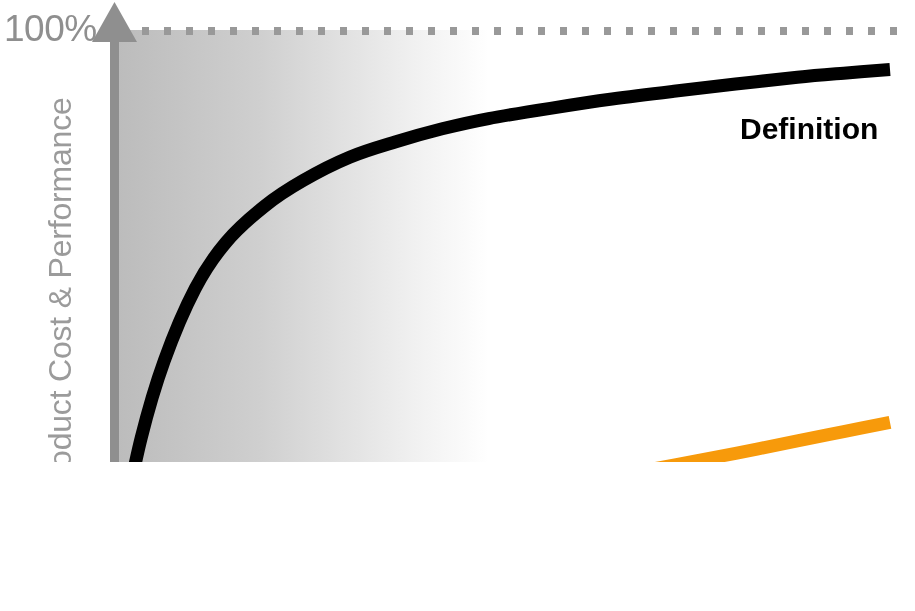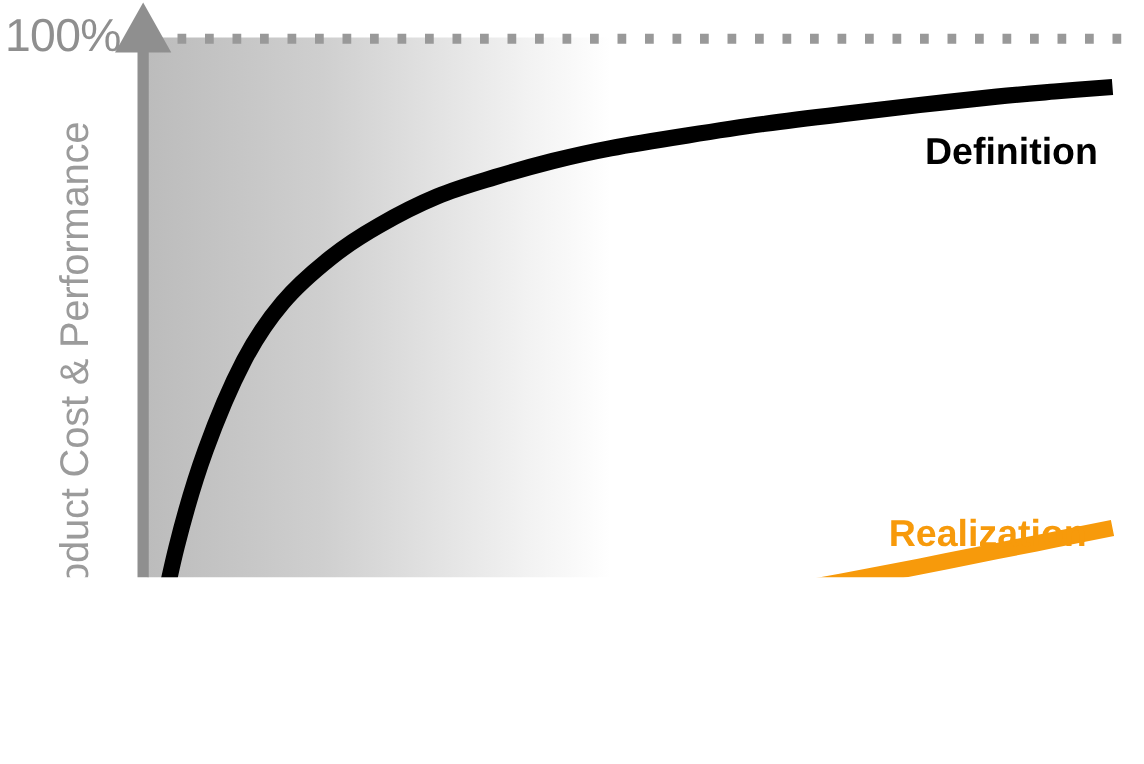--- a/index.html
+++ b/index.html
@@ -69,21 +69,21 @@
   }
   .series-label {
     position: absolute;
     font-size: 30px;
     font-weight: bold;
     white-space: nowrap;
     font-family: "Liberation Sans", sans-serif;
   }
   #label-definition {
     left: 740px;
-    top: 105px;
+    top: 112px;
     color: #0a0a0a;
   }
   #label-realization {
     left: 711px;
     top: 411px;
     color: #f79a0b;
   }
 </style>
 </head>
 <body>
@@ -120,15 +120,14 @@
 
   <div class="axis-value-label" id="label-100">100%</div>
 
   <div class="axis-value-label" id="label-0">0%</div>
 
   <div id="yaxis-title">Product Cost &amp; Performance</div>
 
 
   <div class="series-label" id="label-definition" style="color: rgb(0, 0, 0);">Definition</div>
 
-  <div class="series-label" id="label-realization" style="color: rgb(247, 154, 11);">Realization</div>
 
 </div>
 
 </body></html>

